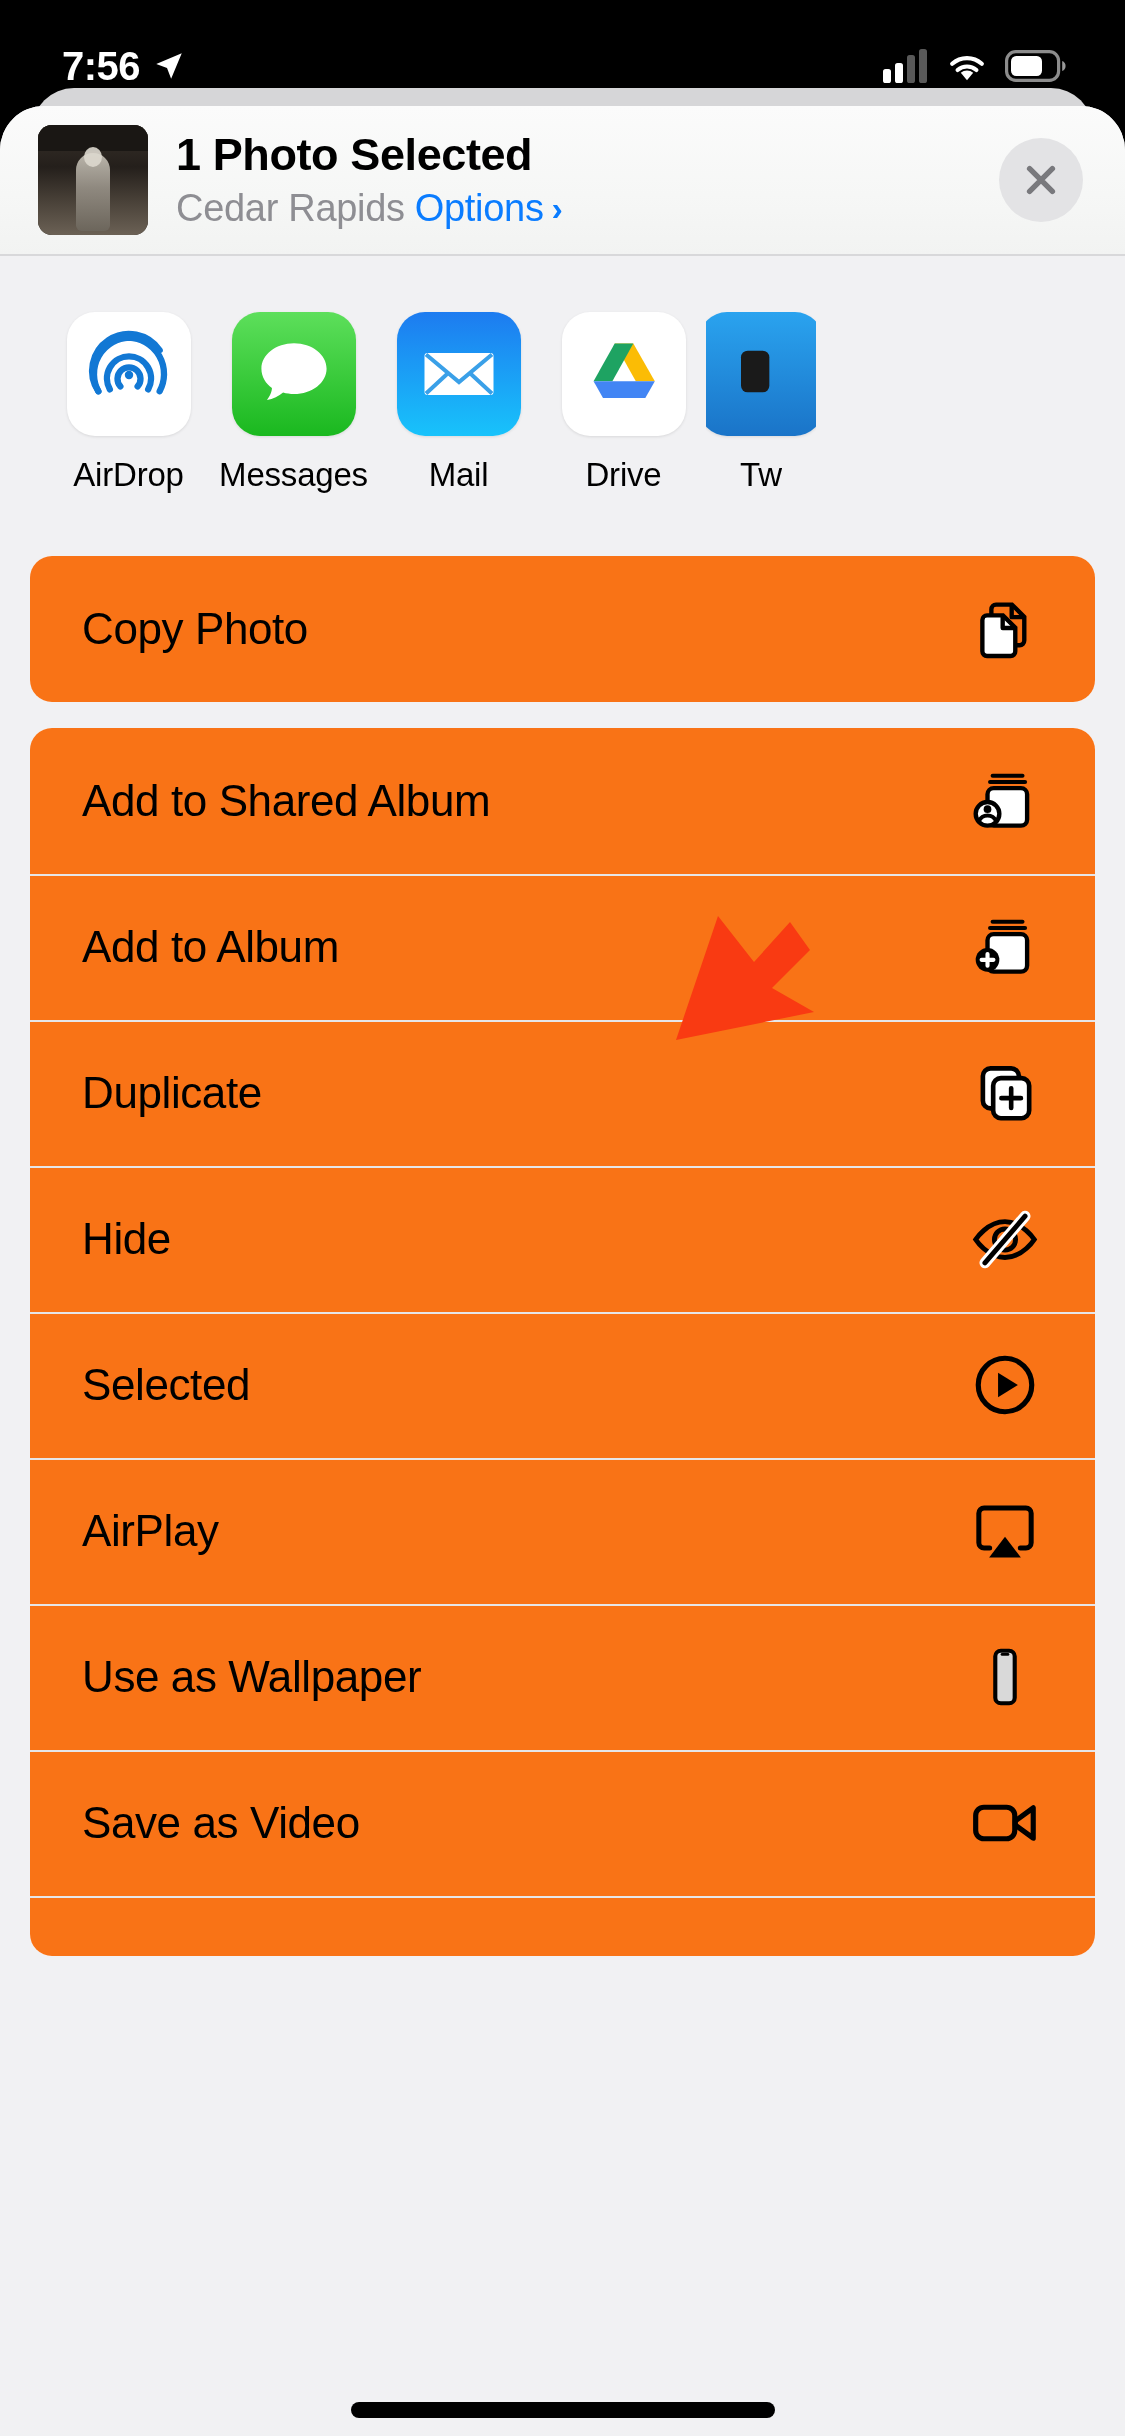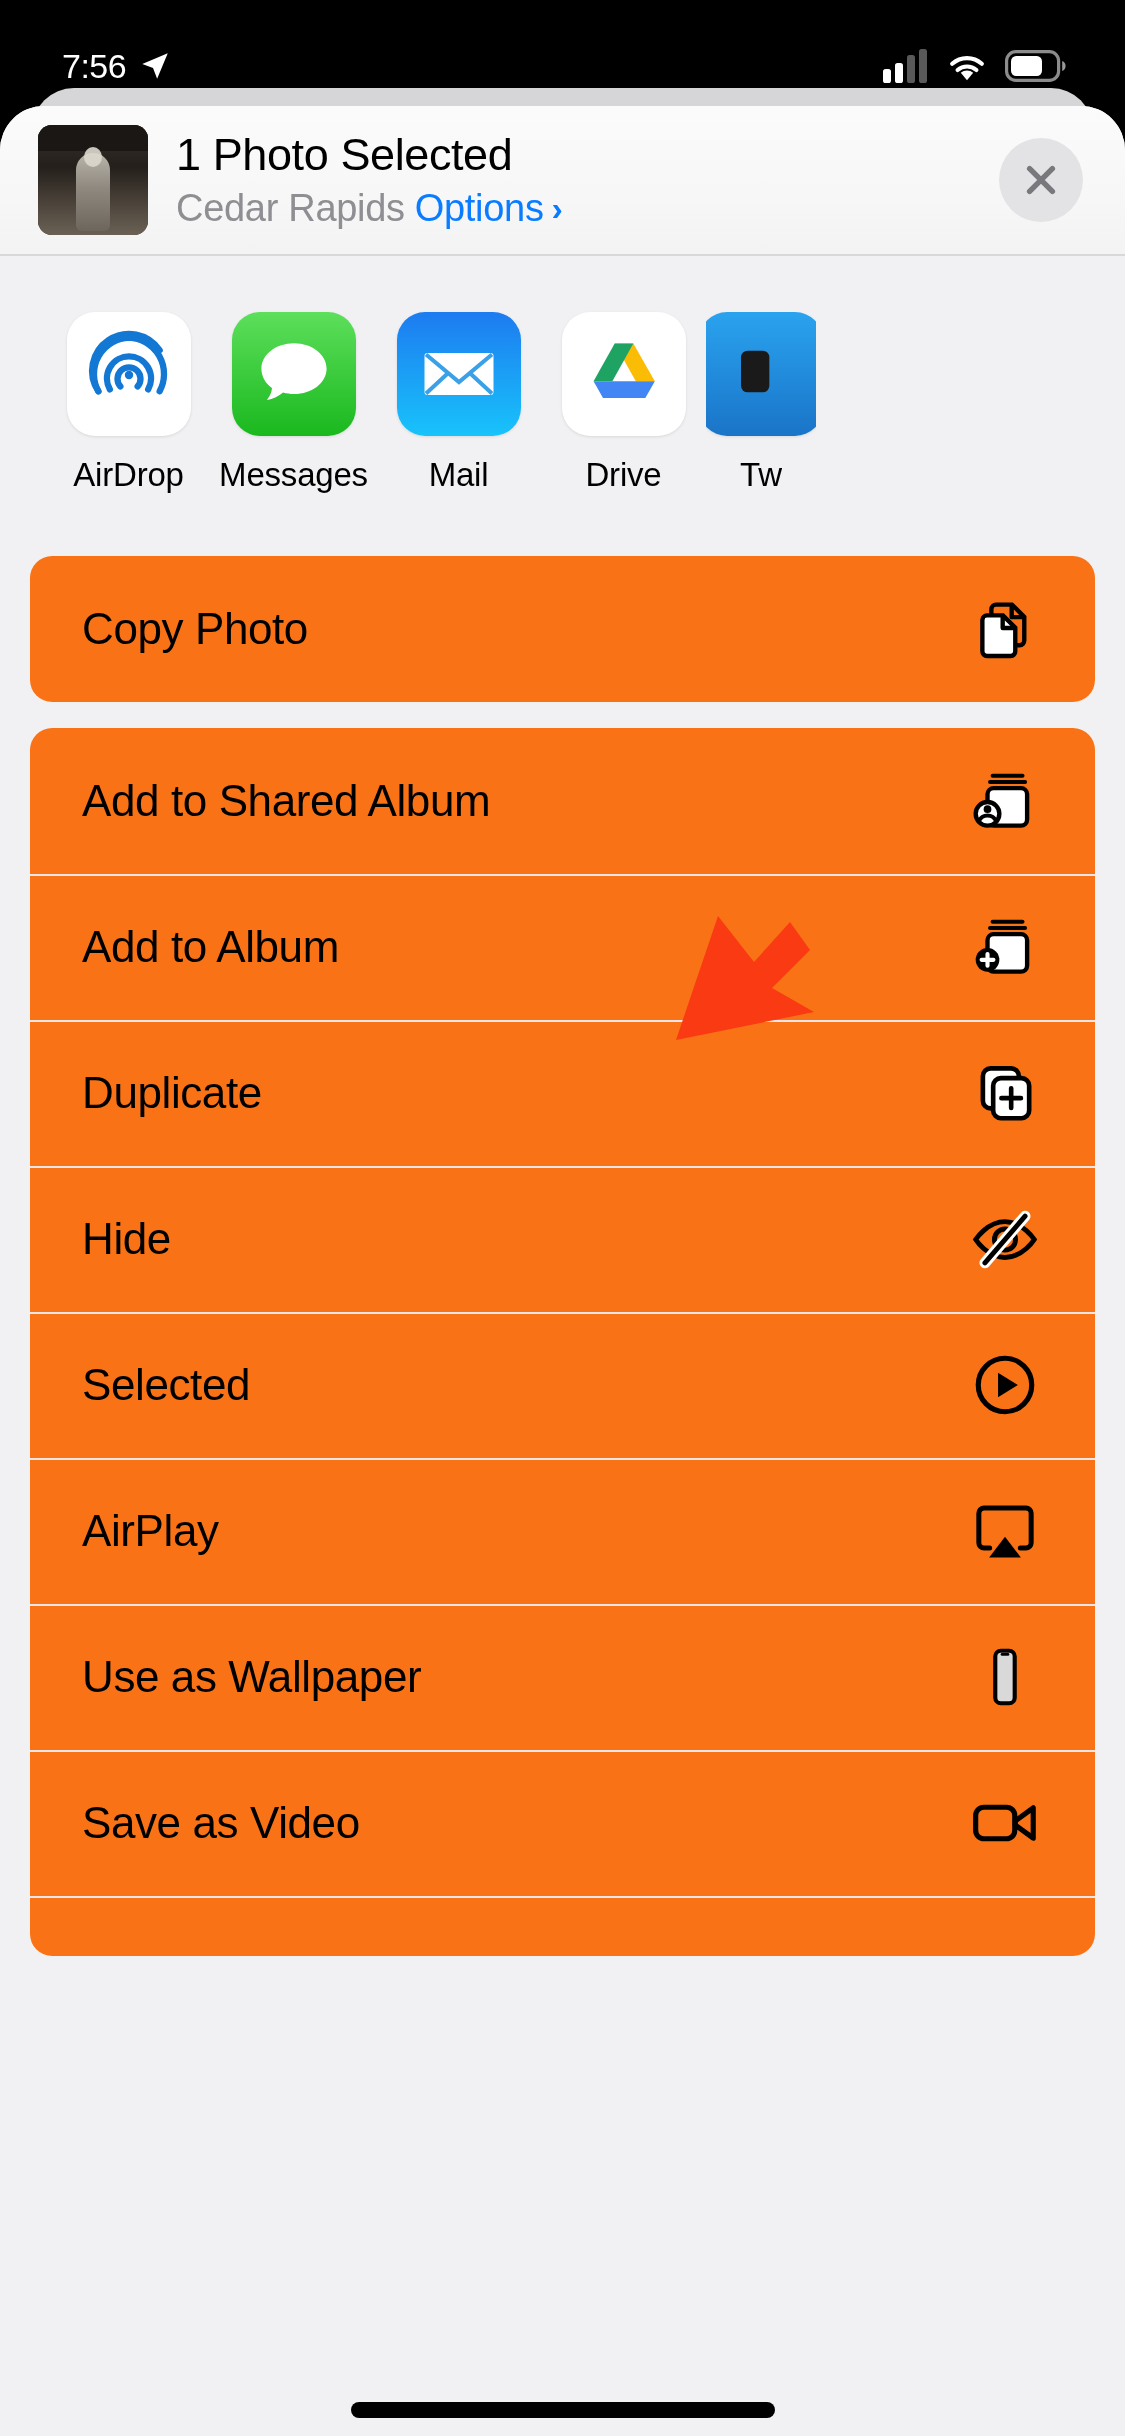--- a/index.html
+++ b/index.html
@@ -10,21 +10,21 @@
     overflow:hidden;
   }
   #screen { position:relative; width:1125px; height:2436px; background:#000; overflow:hidden; }
 
   
   .status-bar{
     position:absolute; top:0; left:0; width:1125px; height:132px;
     display:flex; align-items:center; justify-content:space-between;
     padding:0 58px 0 62px; color:#fff; z-index:40;
   }
-  .status-time{ font-size:34px; font-weight:400; letter-spacing:-0.5px; display:flex; align-items:center; gap:12px; }
+  .status-time{ font-size:40px; font-weight:700; letter-spacing:-0.5px; display:flex; align-items:center; gap:12px; }
   .status-right{ display:flex; align-items:center; gap:16px; }
 
   
   .sheet-back{
     position:absolute; left:32px; top:88px; width:1061px; height:120px;
     background:#d6d6d8; border-radius:42px 42px 0 0; z-index:5;
   }
   .sheet{
     position:absolute; left:0; top:106px; width:1125px; height:2330px;
     background:#f1f1f3; border-radius:44px 44px 0 0; z-index:10; overflow:hidden;
@@ -47,21 +47,21 @@
     width:34px; height:78px; border-radius:18px 18px 6px 6px;
     background:linear-gradient(180deg,#cfcabf 0%, #9a948a 45%, #6d675d 100%);
     opacity:.88;
   }
   .thumb .head{
     position:absolute; left:50%; top:22px; transform:translateX(-50%);
     width:18px; height:20px; border-radius:50%;
     background:#ddd8ce; opacity:.9;
   }
   .header-text{ margin-left:28px; flex:1 1 auto; min-width:0; }
-  .header-title{ font-size:45px; font-weight:400; color:#000; letter-spacing:-0.4px; line-height:1.1; }
+  .header-title{ font-size:45px; font-weight:700; color:#000; letter-spacing:-0.4px; line-height:1.1; }
   .header-sub{ margin-top:7px; display:flex; align-items:baseline; gap:10px; }
   .header-loc{ font-size:38px; color:#8e8e93; letter-spacing:-0.3px; }
   .header-opt{ font-size:38px; color:#0a7cff; letter-spacing:-0.3px; display:flex; align-items:center; gap:8px; }
   .header-opt .chev{ font-size:34px; font-weight:600; }
   .close-btn{
     width:84px; height:84px; border-radius:50%; background:#e3e3e5;
     flex:none; display:flex; align-items:center; justify-content:center;
   }
   .close-btn svg{ display:block; }
 

